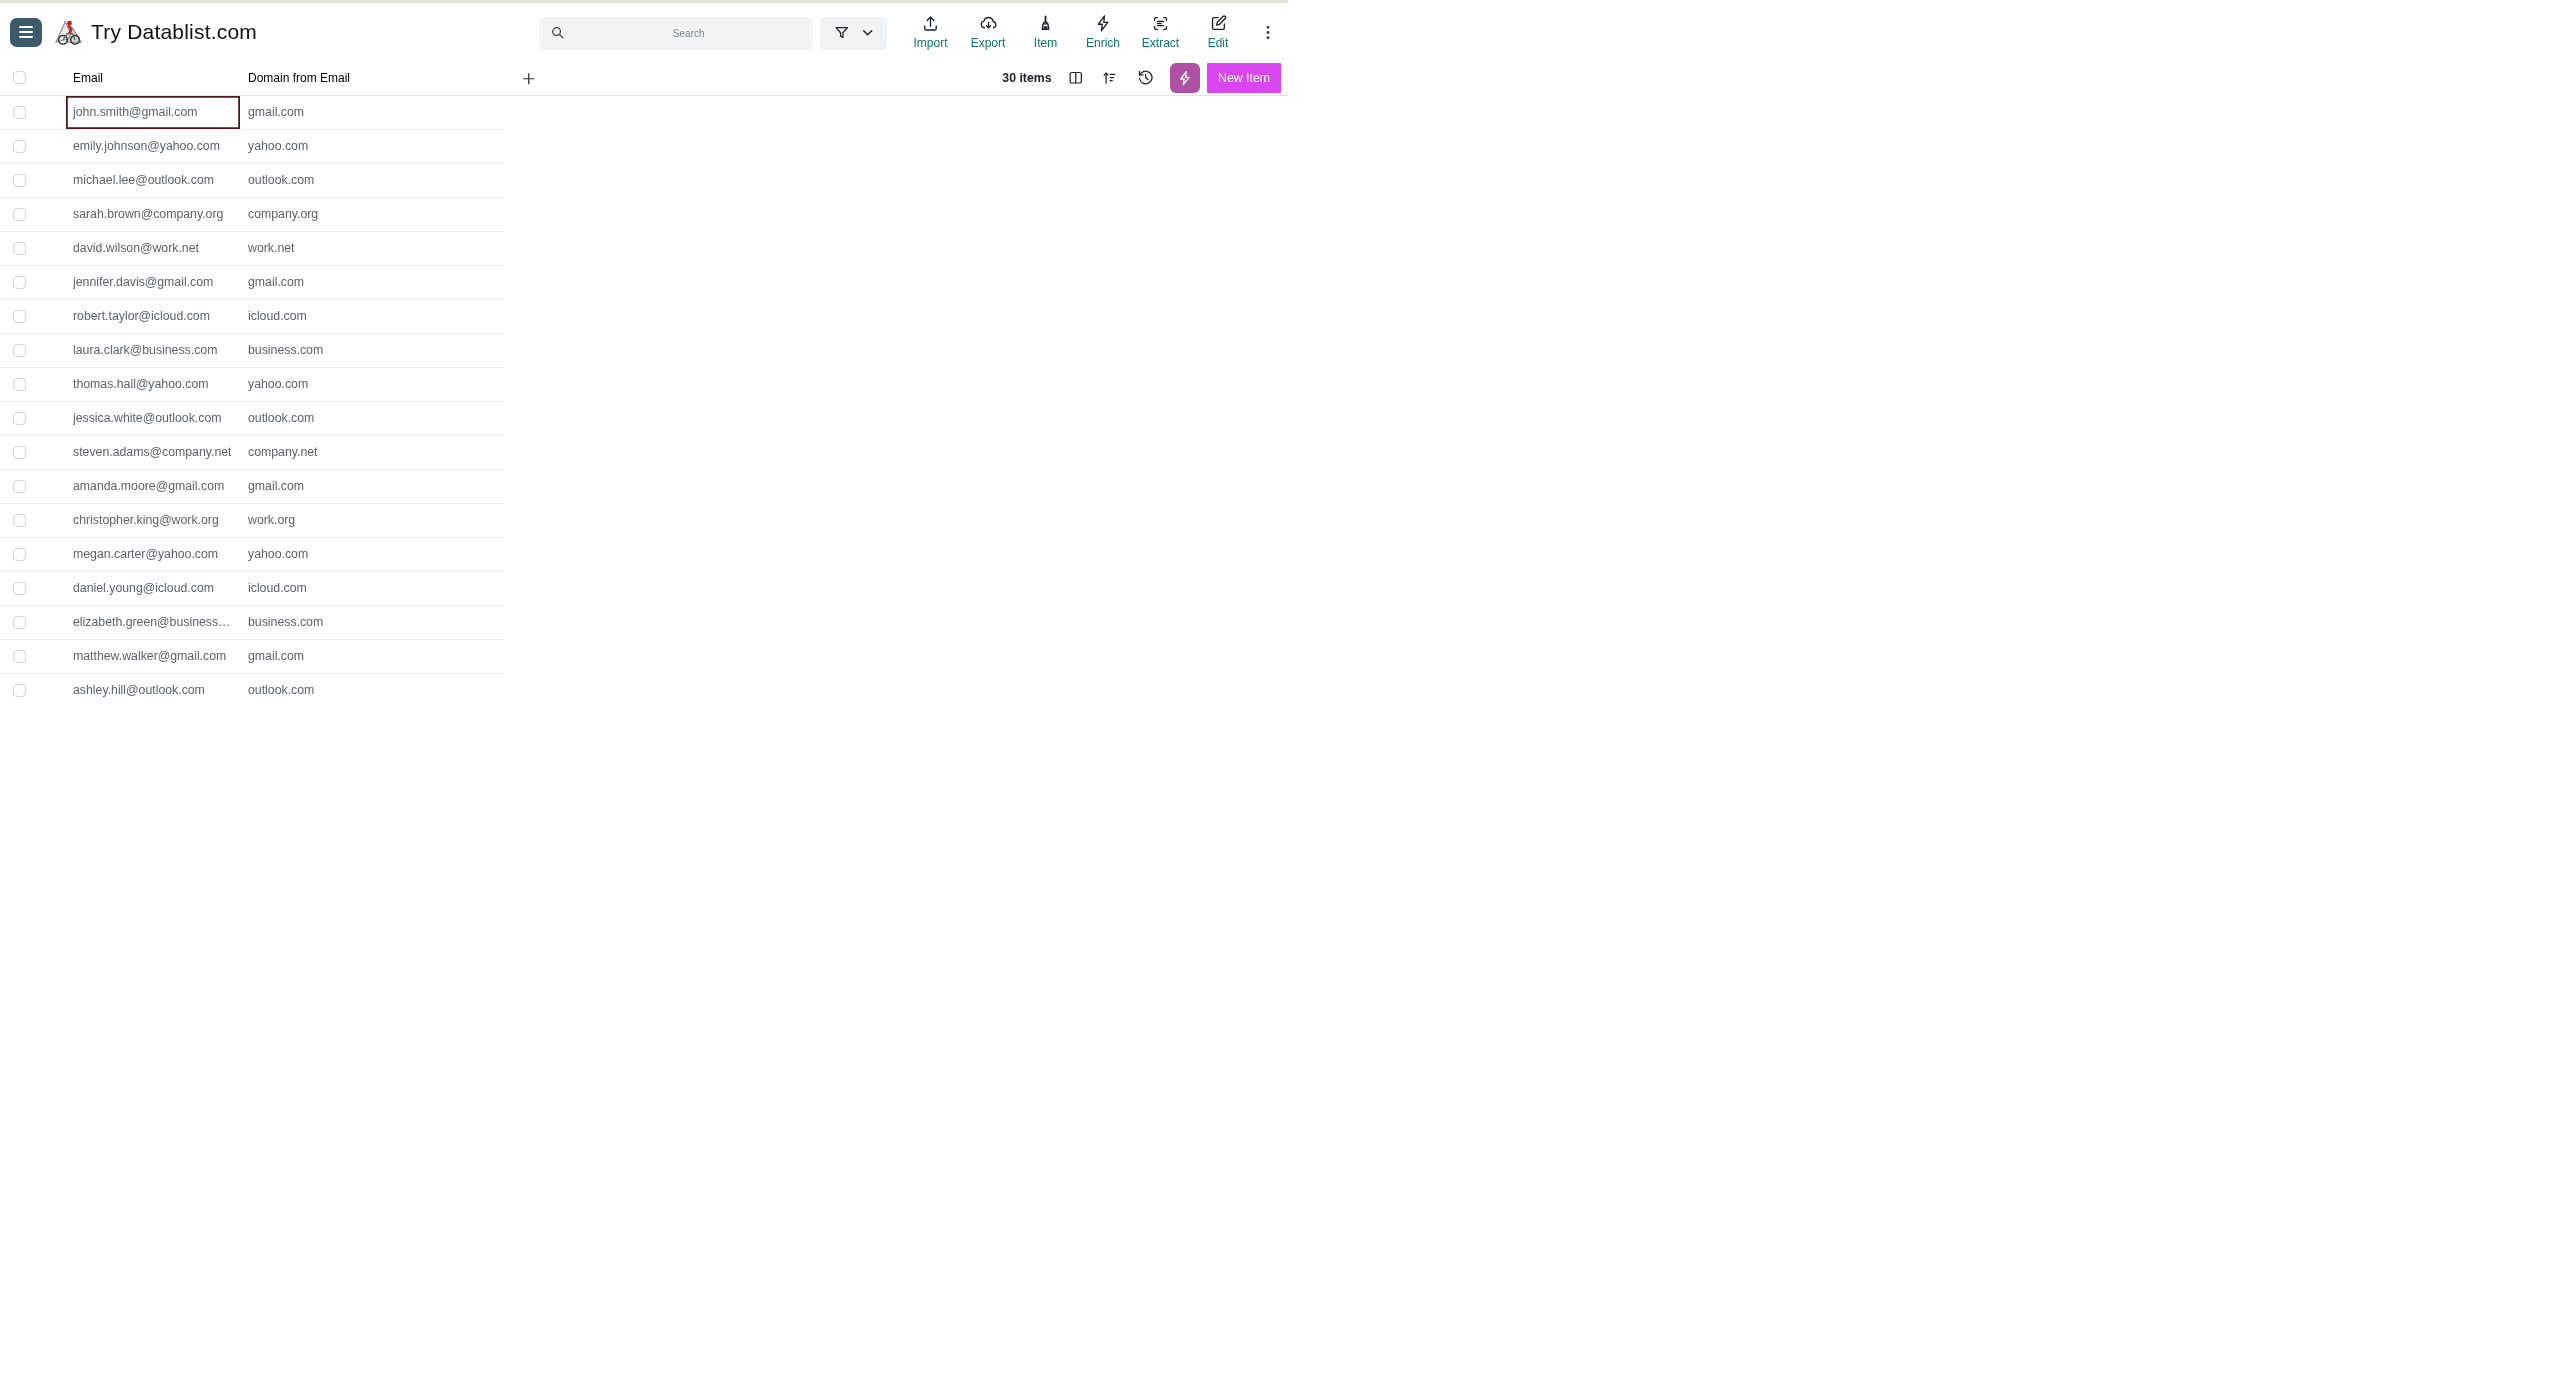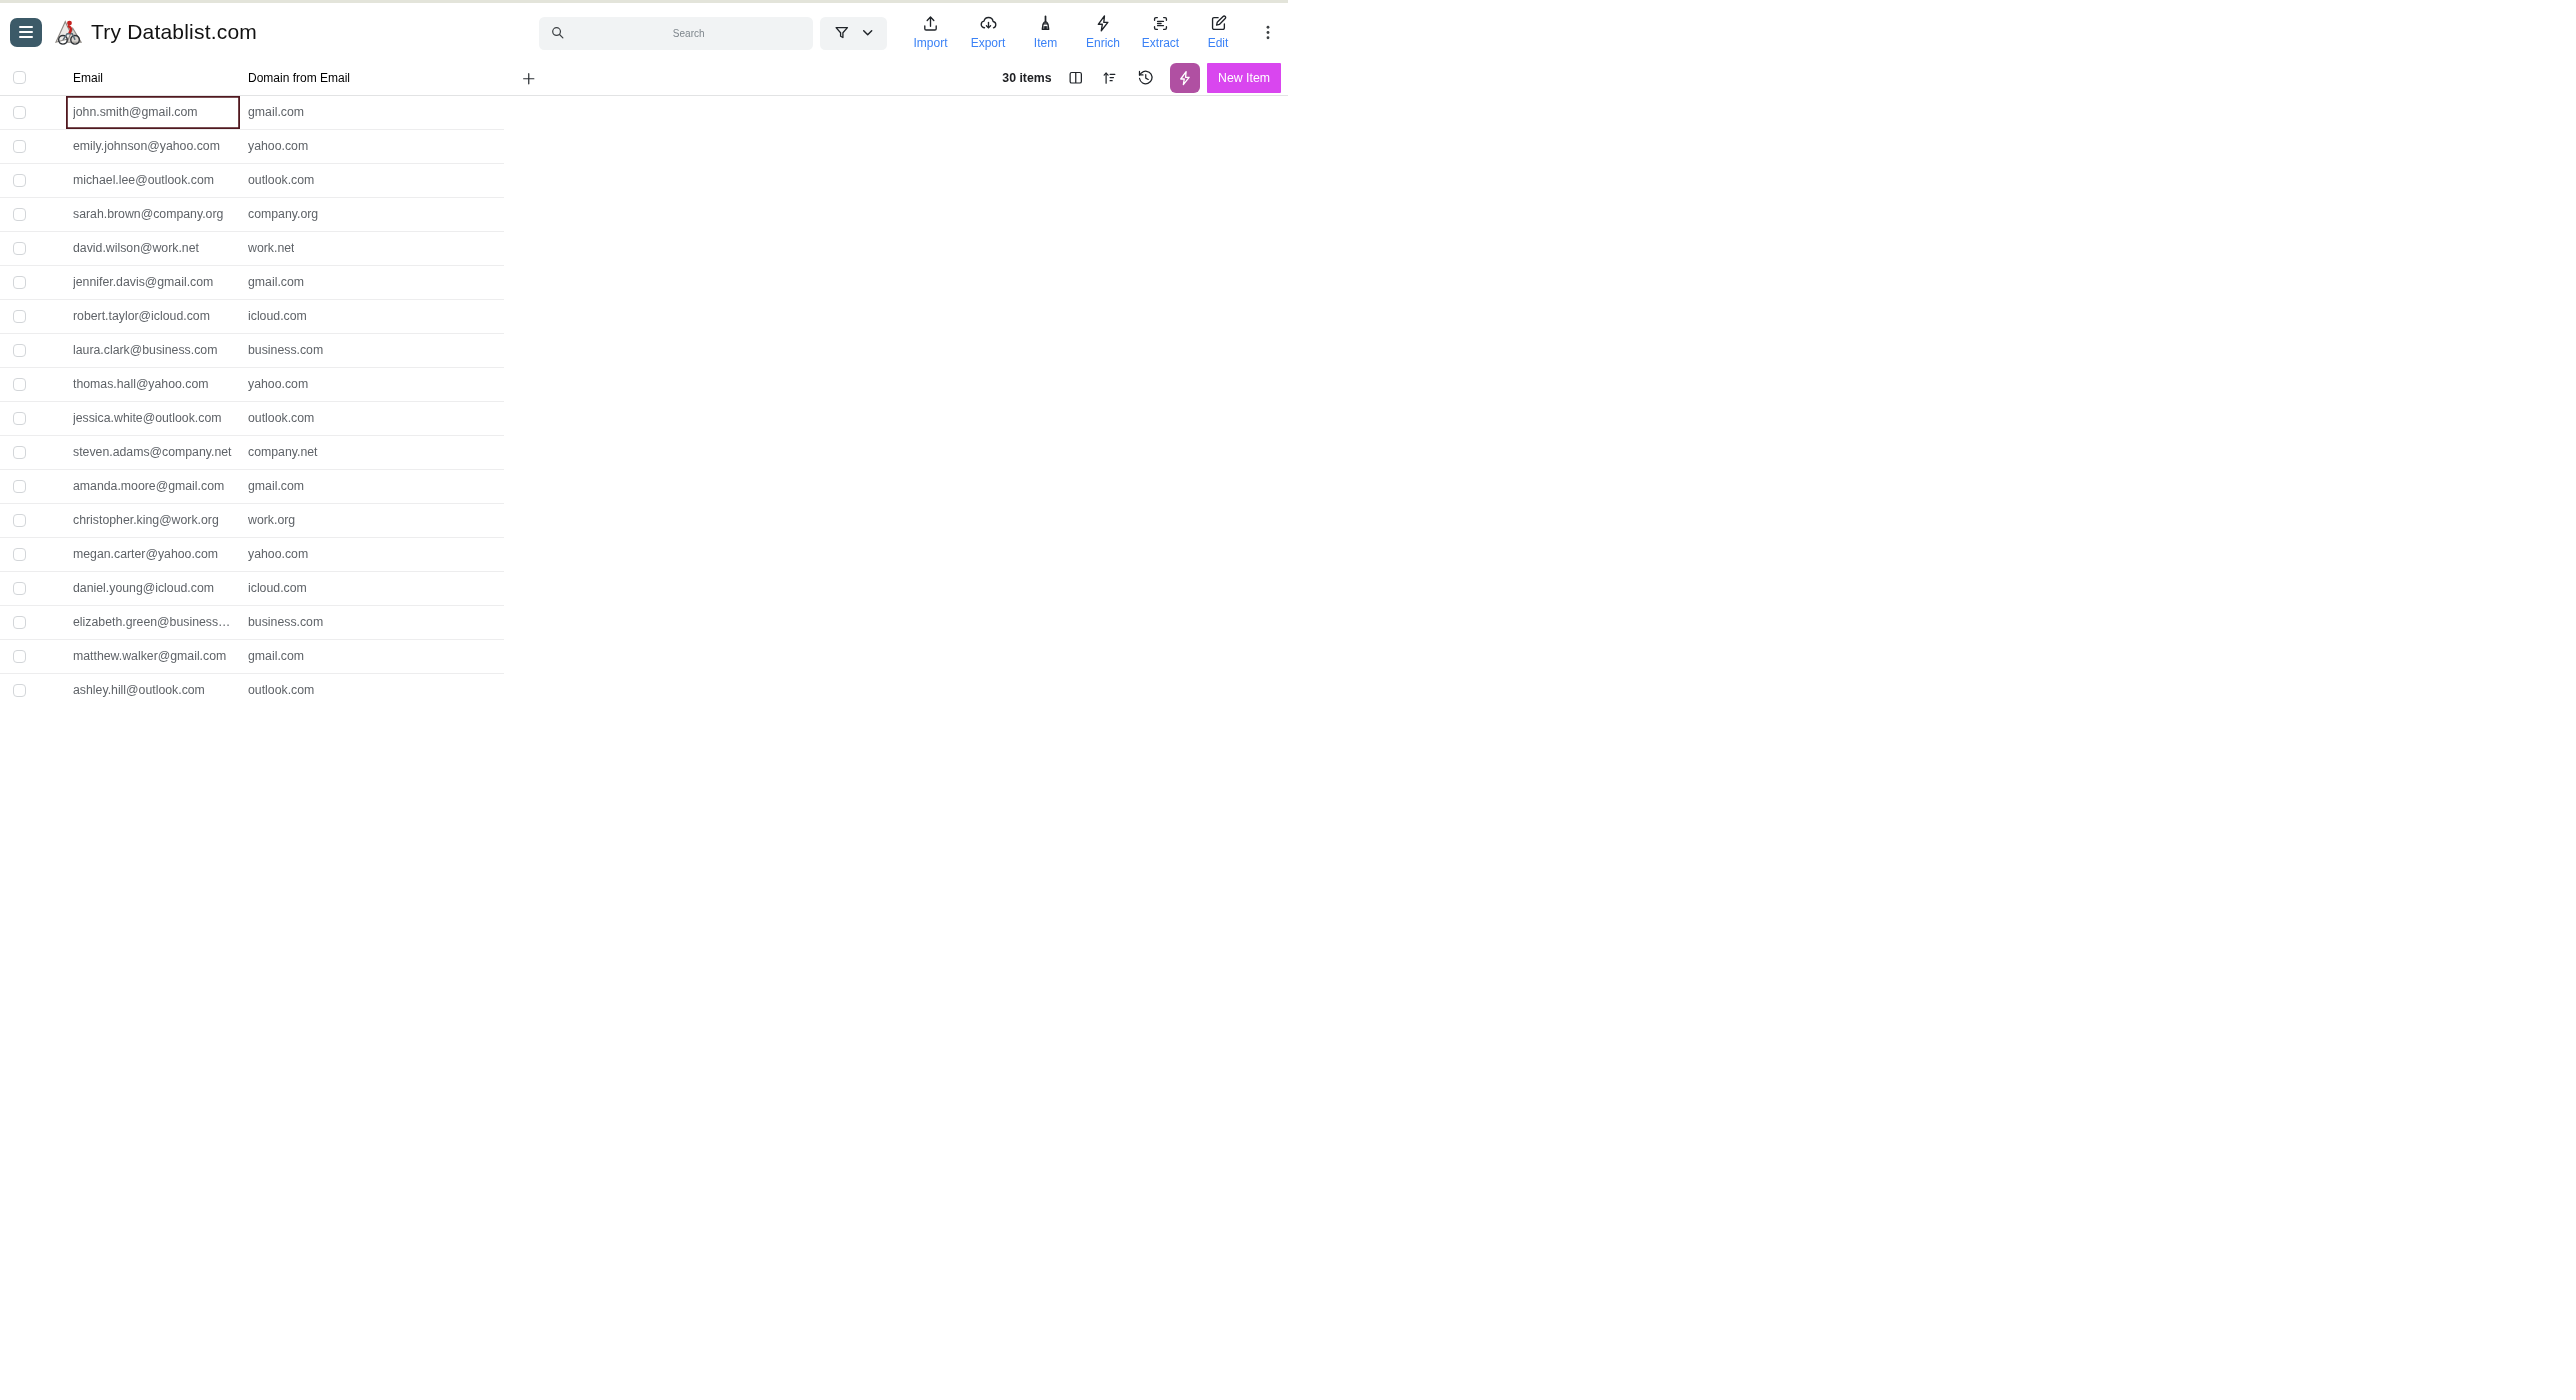--- a/index.html
+++ b/index.html
@@ -16,21 +16,21 @@
     font-size:21px;color:#121212;letter-spacing:0.2px;}
   .search-box{position:absolute;left:539px;top:14px;width:274px;height:33px;background:#f1f3f4;border-radius:5.3px;
     display:flex;align-items:center;padding:0 10.5px;box-sizing:border-box;gap:8.8px;}
   .search-box input{flex:1;border:none;outline:none;background:transparent;font-size:10px;color:#3c4043;
     font-family:"Liberation Sans","DejaVu Sans",sans-serif;text-align:center;}
   .search-box input::placeholder{color:#7e868c;}
   .filter-btn{position:absolute;left:820px;top:14px;width:67px;height:33px;background:#f1f3f4;border-radius:5.3px;
     display:flex;align-items:center;justify-content:center;gap:11.4px;cursor:pointer;}
   .toolbar{position:absolute;left:907px;top:0;height:59px;display:flex;align-items:center;gap:10.5px;}
   .tool{width:47px;display:flex;flex-direction:column;align-items:center;gap:2.6px;cursor:pointer;}
-  .tool .tlabel{font-size:12px;color:#3b82f6;white-space:nowrap;}
+  .tool .tlabel{font-size:12px;color:#0f766e;white-space:nowrap;}
   .kebab{position:absolute;left:1260px;top:0;height:59px;display:flex;align-items:center;cursor:pointer;}
   
   .table-header{position:relative;height:33px;border-bottom:0.9px solid #e2e3e4;background:#fff;}
   .checkbox{width:13px;height:13px;border:1.8px solid #d3d6d9;border-radius:4px;background:#fff;box-sizing:border-box;cursor:pointer;}
   .th-cb{position:absolute;left:13px;top:9.6px;}
   .th-label{position:absolute;top:0;line-height:33px;font-size:12px;color:#000000;cursor:pointer;}
   .th-email{left:73px;}
   .th-domain{left:248px;}
   .add-col{position:absolute;left:520px;top:8px;width:17.5px;height:17.5px;cursor:pointer;}
   .right-tools{position:absolute;right:7px;top:0;height:33px;display:flex;align-items:center;}

